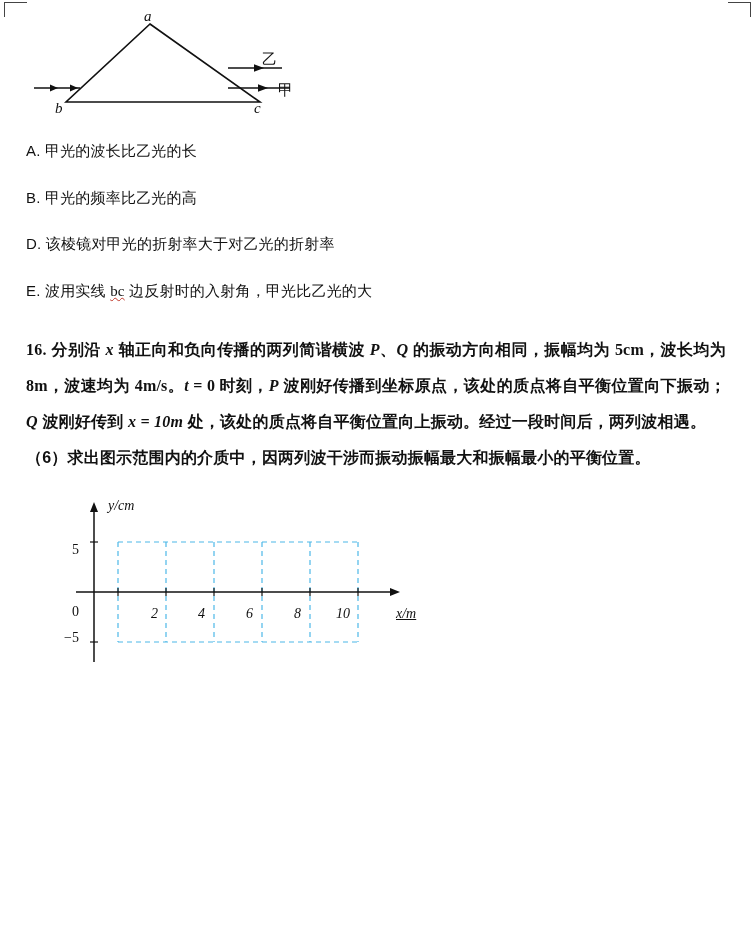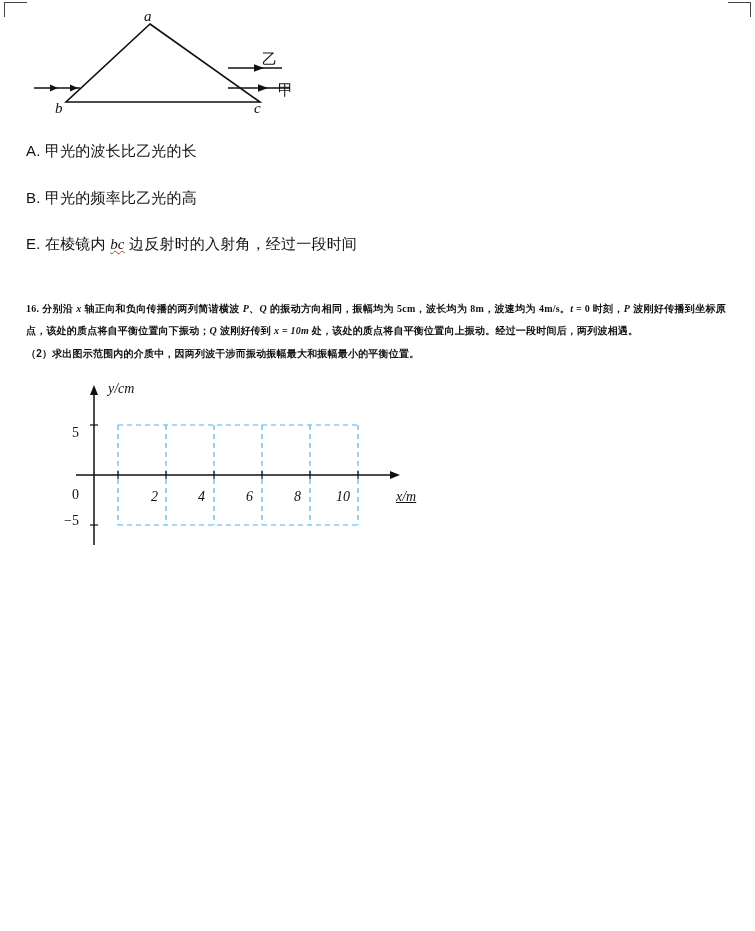--- a/index.html
+++ b/index.html
@@ -72,34 +72,33 @@
   .opt {
     font-family: "Liberation Sans", sans-serif;
     font-size: 15px;
     line-height: 1.5;
     margin: 5px 0 24px 0;
     letter-spacing: 0.2px;
   }
   .opt:first-of-type { margin-top: 16px; }
   .opt .it {
     font-family: "Liberation Serif", serif;
-    font-style: italic;
   }
   .wavy {
     text-decoration: underline;
     text-decoration-style: wavy;
     text-decoration-color: #c0392b;
     text-decoration-thickness: 1px;
   }
 
   
   .q-block {
-    margin-top: 42px;
+    margin-top: 30px;
     font-family: "Liberation Sans", sans-serif;
-    font-size: 10px;
+    font-size: 16px;
     line-height: 2.25;
     font-weight: 700;
     letter-spacing: 0.2px;
     text-align: justify;
   }
   .q-block p { margin: 0; }
   .q-block .it {
     font-family: "Liberation Serif", serif;
     font-style: italic;
     font-weight: 700;
@@ -109,21 +108,21 @@
     font-weight: 700;
     font-style: normal;
   }
   .sub-q {
     margin-top: 4px;
   }
 
   
   .figure-grid {
     position: relative;
-    margin-top: 12px;
+    margin-top: 18px;
     margin-left: 20px;
     width: 400px;
     height: 180px;
   }
   .figure-grid svg { display: block; }
   .glbl {
     position: absolute;
     font-family: "Liberation Serif", serif;
     font-size: 14px;
     color: #111;
@@ -174,29 +173,33 @@
 
     <p class="opt">
       <span>A.</span>
       <span>甲光的波长比乙光的长</span>
     </p>
     <p class="opt">
       <span>B.</span>
       <span>甲光的频率比乙光的高</span>
     </p>
     <p class="opt">
+      <span>D.</span>
+      <span>该棱镜对甲光的折射率大于对乙光的折射率</span>
+    </p>
+    <p class="opt">
       <span>E.</span>
-      <span>在棱镜内 </span><span class="it wavy">bc</span><span> 边反射时的入射角，经过一段时间</span>
+      <span>波用实线 </span><span class="it wavy">bc</span><span> 边反射时的入射角，甲光比乙光的大</span>
     </p>
 
     <div class="q-block">
       <p><span class="num">16.</span><span> 分别沿 </span><span class="it">x</span><span> 轴正向和负向传播的两列简谐横波 </span><span class="it">P</span><span>、</span><span class="it">Q</span><span> 的振动方向相同，振幅均为 </span><span class="num">5cm</span><span>，波</span><span>长均为 </span><span class="num">8m</span><span>，波速均为 </span><span class="num">4m/s。</span><span class="it">t</span><span class="num"> = 0 </span><span>时刻，</span><span class="it">P</span><span> 波刚好传播到坐标原点，该处的质点将自平衡位</span><span>置向下振动；</span><span class="it">Q</span><span> 波刚好传到 </span><span class="it">x = 10m</span><span> 处，该处的质点将自平衡位置向上振动。经过一段时间</span><span>后，两列波相遇。</span></p>
 
 
-      <p class="sub-q">（2）求出图示范围内的介质中，因两列波干涉而振动振幅最大和振幅最小的平衡位置。</p>
+      <p class="sub-q">（6）求出图示范围内的介质中，因两列波干涉而振动振幅最大和振幅最小的平衡位置。</p>
     </div>
 
     <div class="figure-grid">
       <svg width="400" height="180" viewBox="0 0 400 180">
 
         <g stroke="#4db8e8" stroke-width="1.2" stroke-dasharray="5,4" fill="none">
           <line x1="72" y1="48" x2="72" y2="148"></line>
           <line x1="120" y1="48" x2="120" y2="148"></line>
           <line x1="168" y1="48" x2="168" y2="148"></line>
           <line x1="216" y1="48" x2="216" y2="148"></line>

